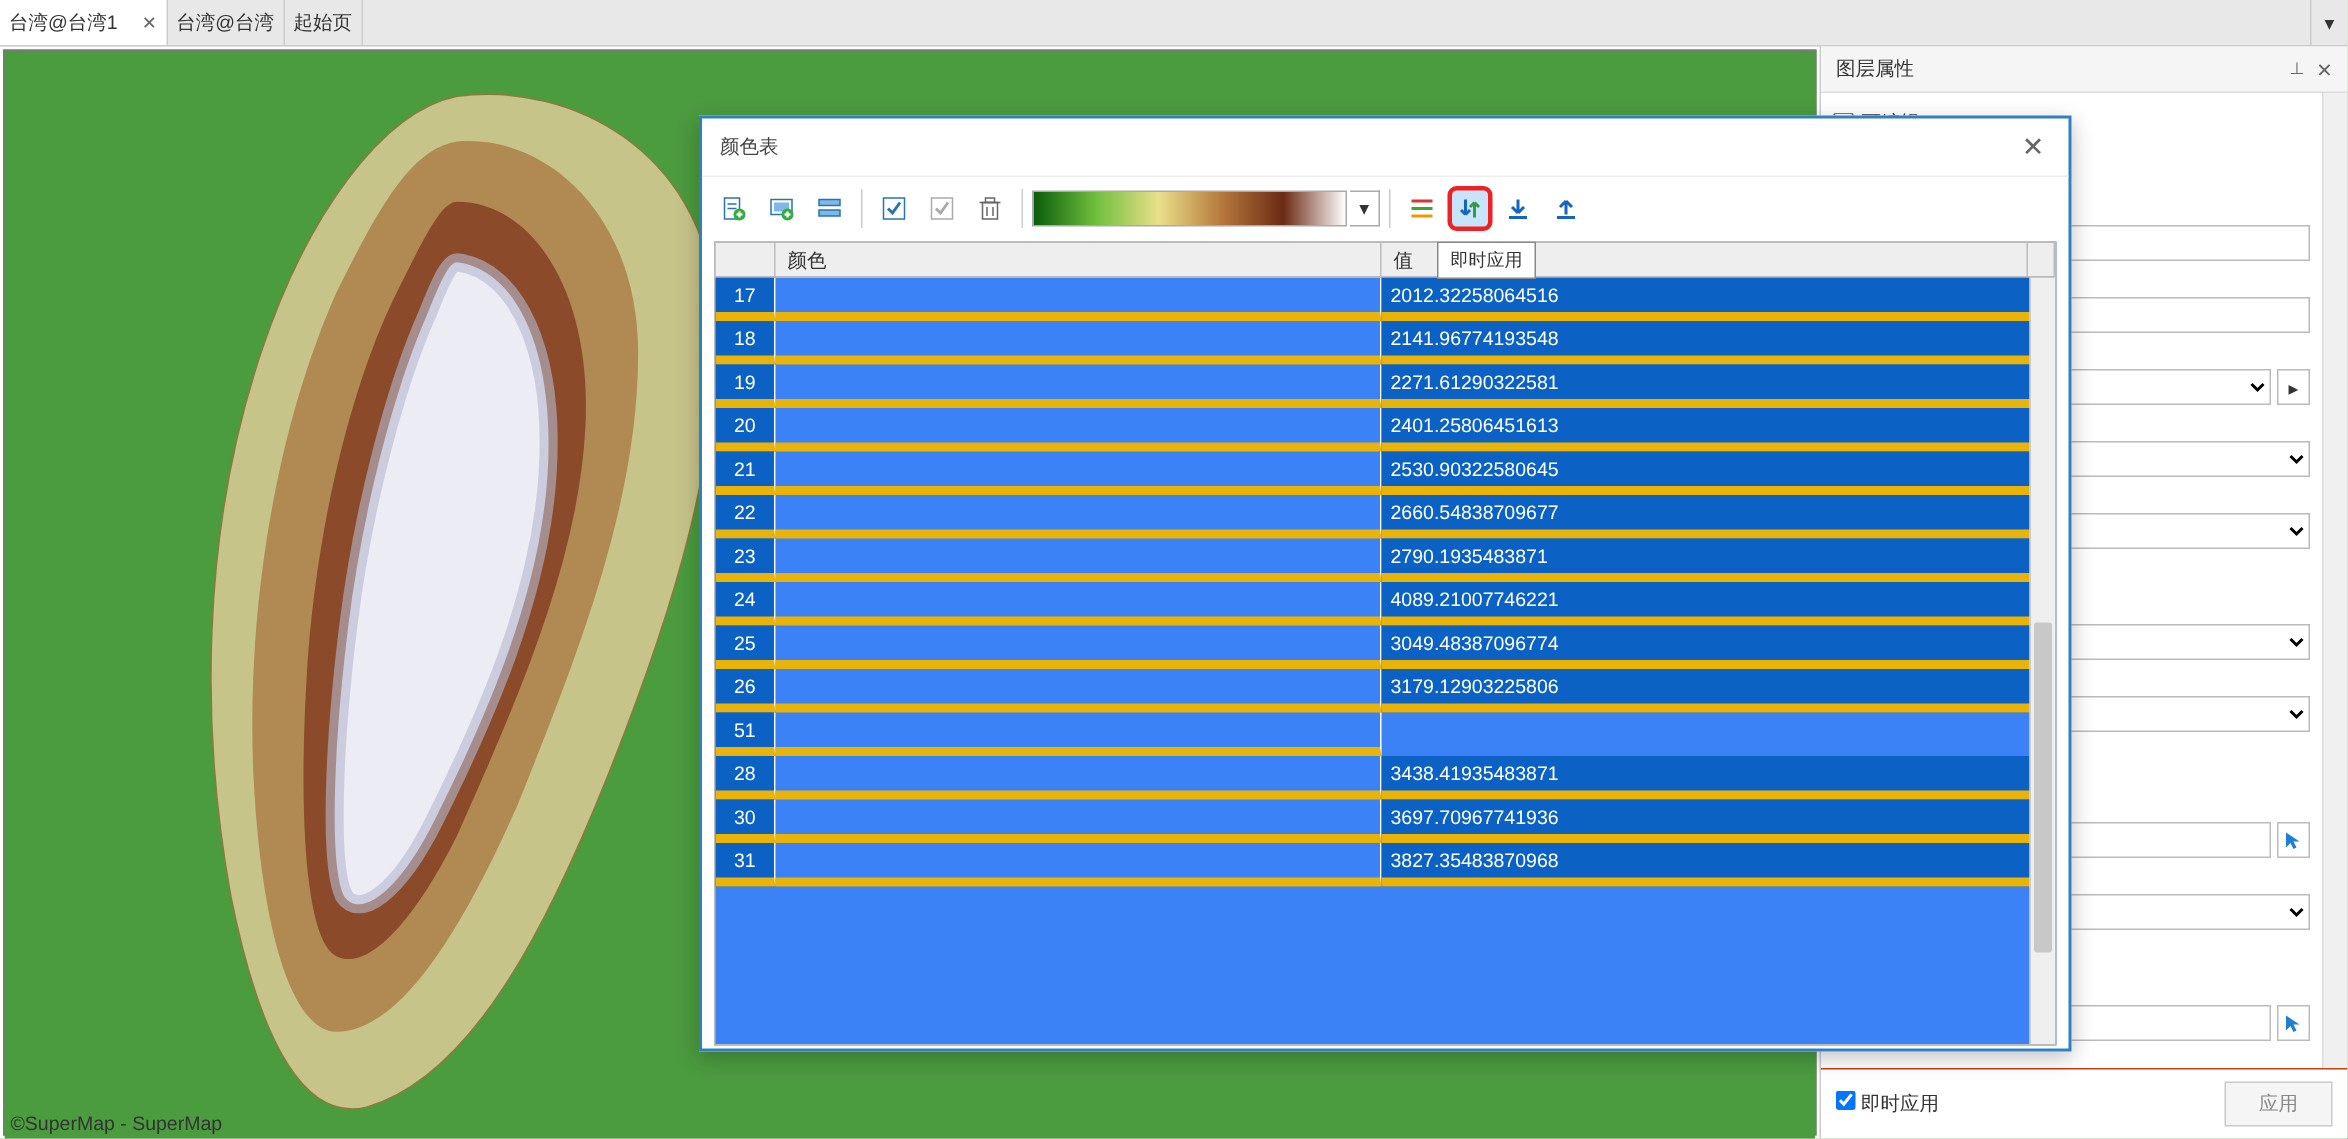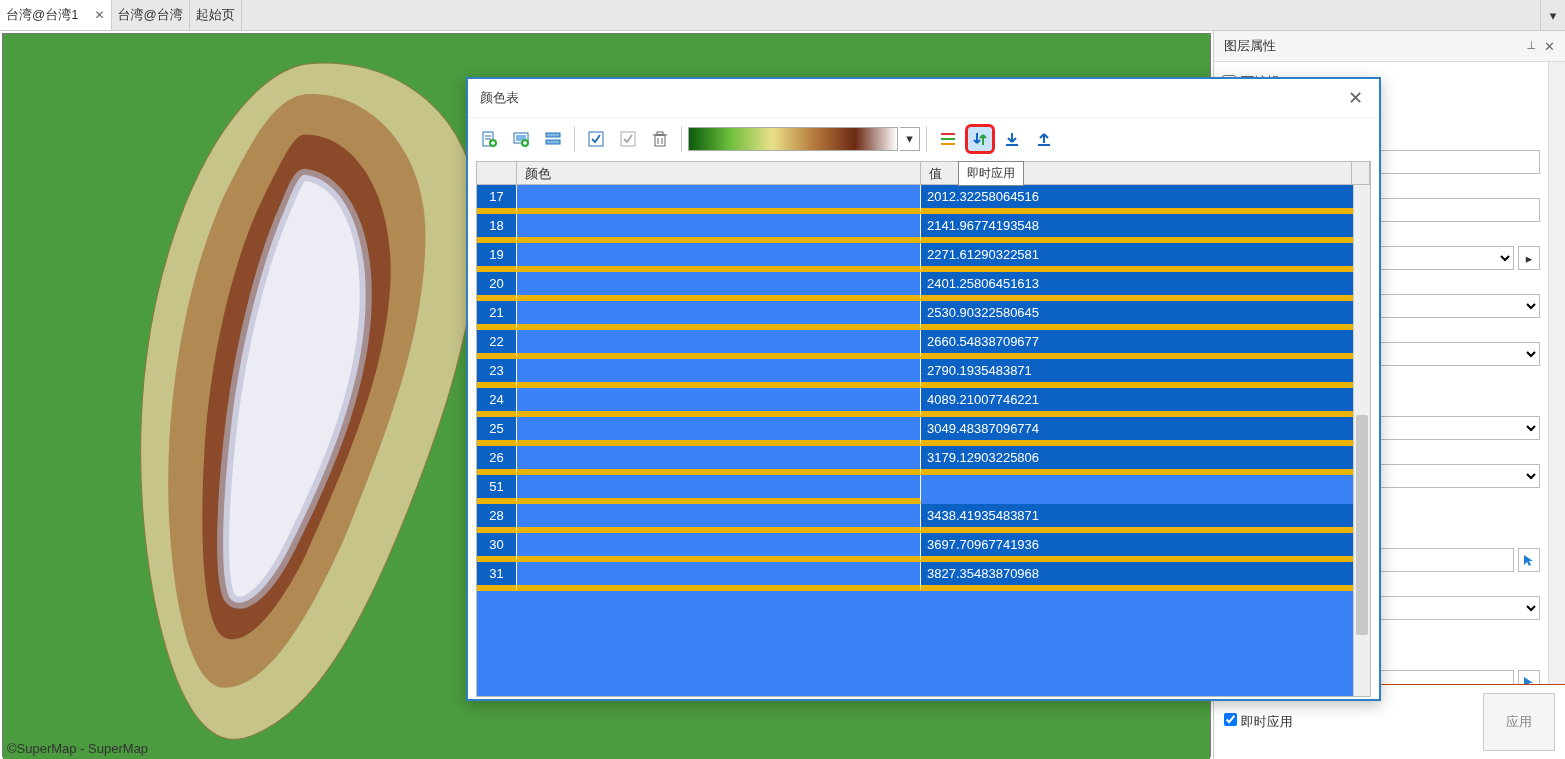--- a/index.html
+++ b/index.html
@@ -27,21 +27,21 @@
 
 .form-row { display: flex; align-items: center; margin-bottom: 10px; min-height: 24px; }
 .form-row label.cb { display: flex; align-items: center; gap: 5px; }
 .form-row input[type="checkbox"] { width: 14px; height: 14px; }
 .form-input { flex: 1; height: 24px; border: 1px solid #bbb; padding: 0 5px; background: #fff; }
 .form-select { flex: 1; height: 24px; border: 1px solid #bbb; background: #fff; }
 .small-btn { width: 22px; height: 24px; border: 1px solid #bbb; background: #fff; margin-left: 4px; display: flex; align-items: center; justify-content: center; }
 .dataset-icon { width: 16px; height: 16px; color: #1e7fd6; }
 
 .apply-row { border-top: 1px solid #c2410c; padding: 8px 10px; display: flex; align-items: center; }
-.apply-btn { margin-left: auto; padding: 19px 22px; background: #f5f5f5; border: 1px solid #ccc; color: #888; }
+.apply-btn { margin-left: auto; padding: 5px 22px; background: #f5f5f5; border: 1px solid #ccc; color: #888; }
 
 
 .dialog { position: absolute; left: 466px; top: 46px; width: 915px; height: 624px; background: #fff; border: 2px solid #2e80c2; box-shadow: 0 4px 14px rgba(0,0,0,.25); display: flex; flex-direction: column; }
 .dialog-title { height: 38px; display: flex; align-items: center; padding: 0 12px; font-size: 15px; color: #444; }
 .dialog-close { margin-left: auto; font-size: 18px; color: #666; cursor: pointer; padding: 0 4px; }
 .dialog-toolbar { height: 42px; display: flex; align-items: center; padding: 0 6px; gap: 2px; border-top: 1px solid #eee; }
 .tbar-btn { width: 30px; height: 30px; display: flex; align-items: center; justify-content: center; border: 1px solid transparent; cursor: pointer; position: relative; }
 .tbar-sep { width: 1px; height: 26px; background: #ccc; margin: 0 4px; }
 .color-ramp { width: 210px; height: 24px; border: 1px solid #aaa; background: linear-gradient(to right, #0a5c0a, #6fbf3d, #e9e08a, #b77a3d, #6b2a14, #fff); }
 .ramp-dd { width: 20px; height: 24px; border: 1px solid #aaa; border-left: none; display: flex; align-items: center; justify-content: center; }

